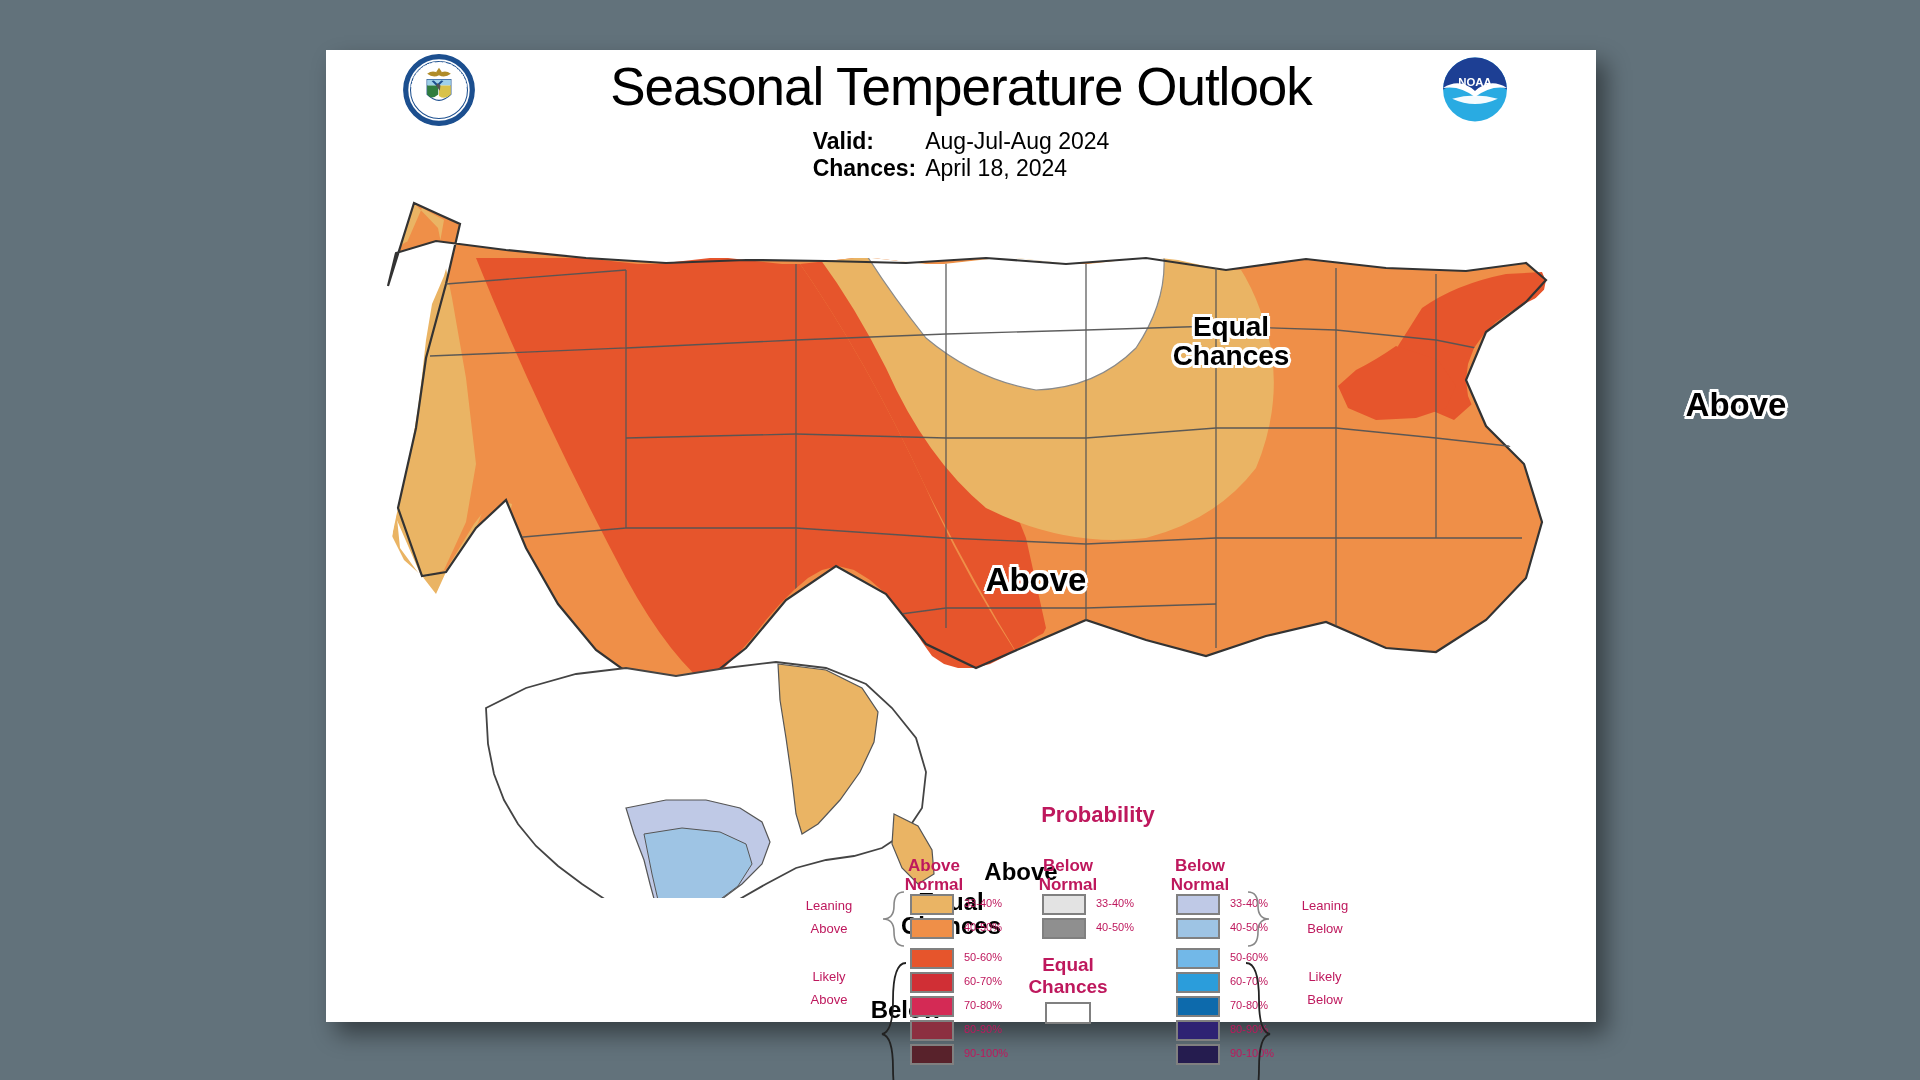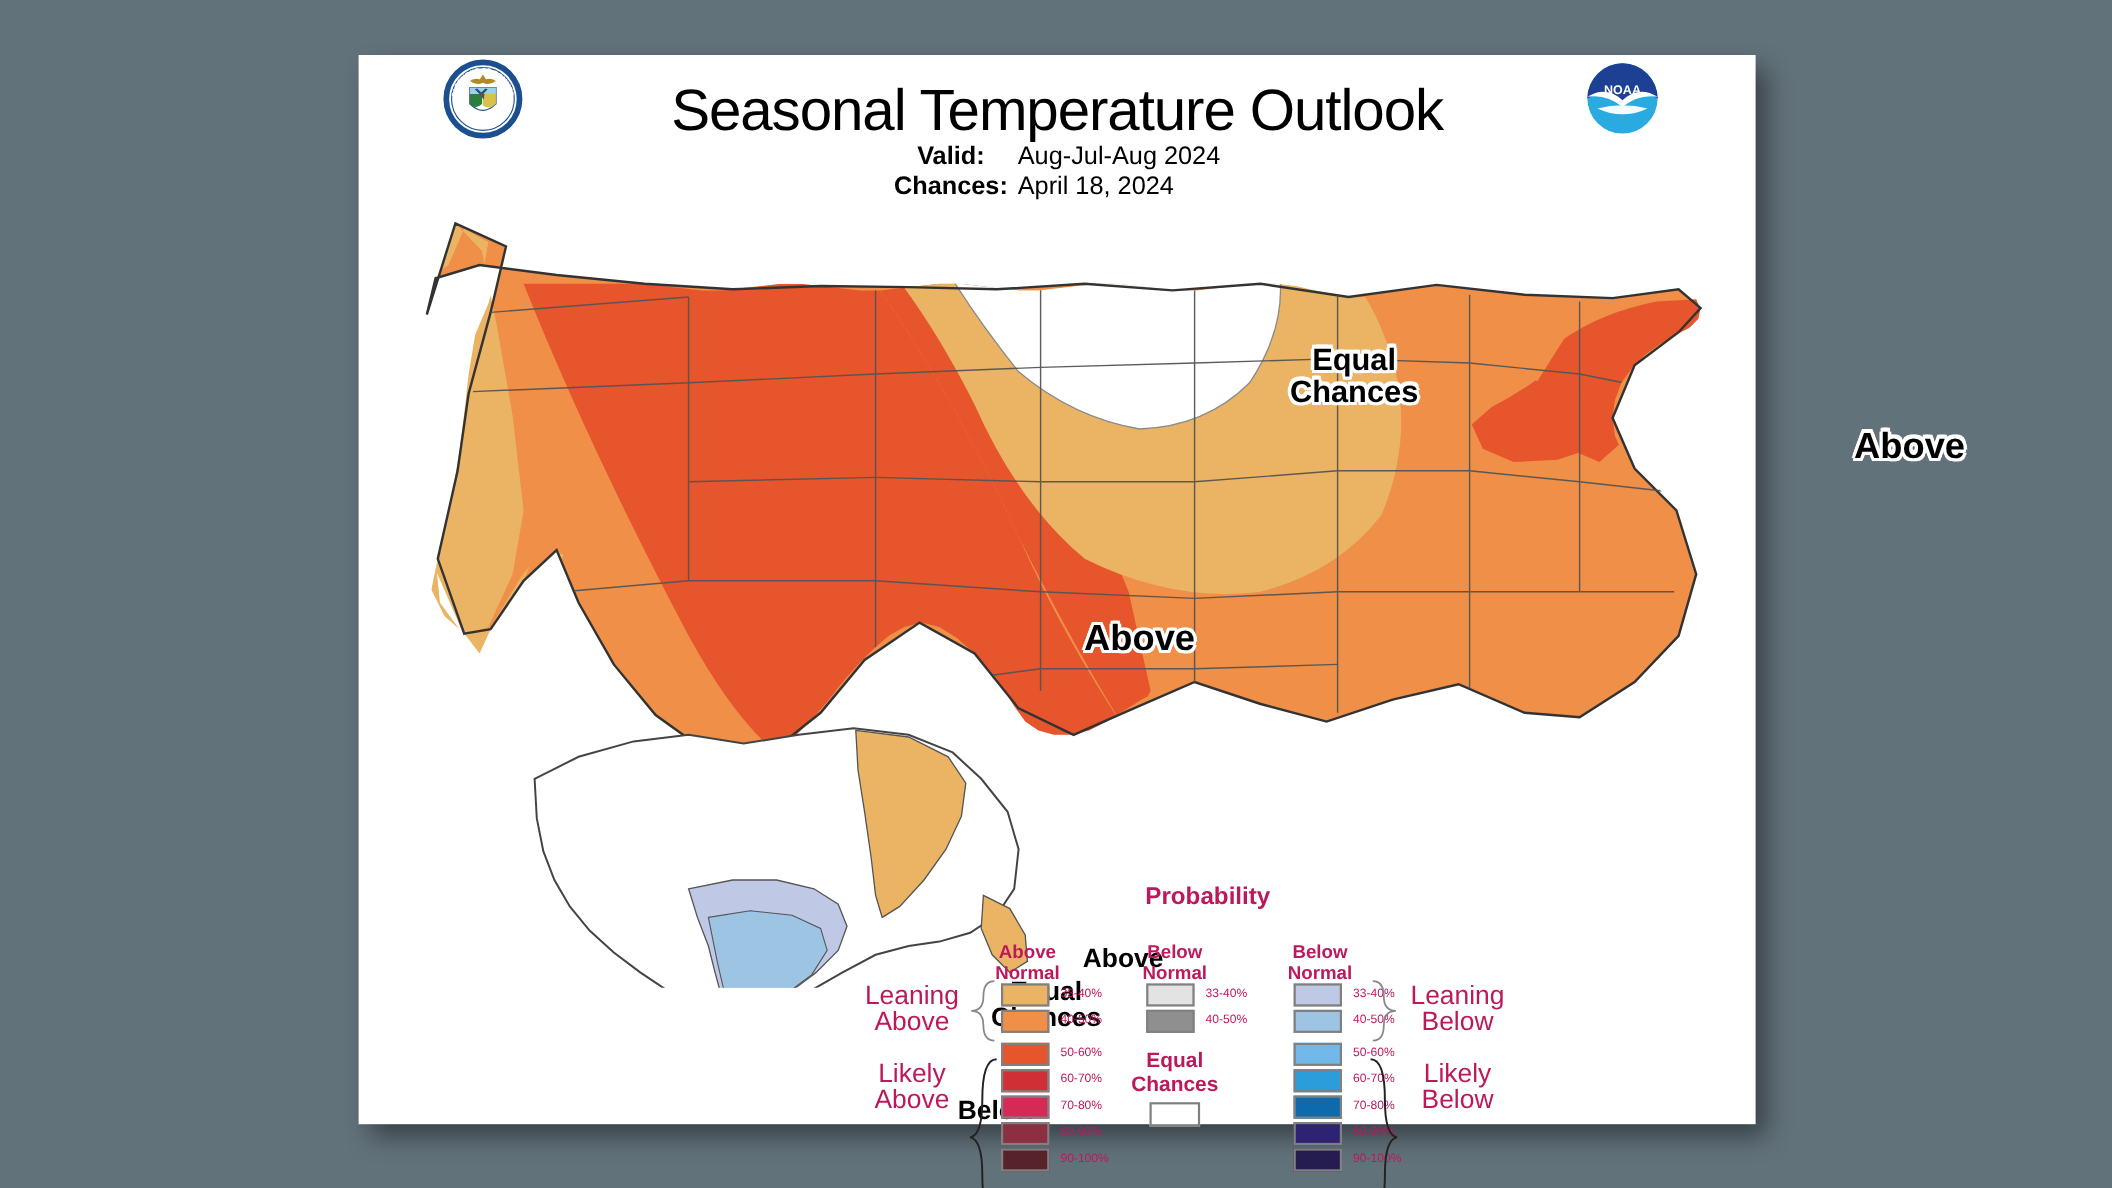--- a/index.html
+++ b/index.html
@@ -19,21 +19,21 @@
     position: absolute;
     left: 326px; top: 50px;
     width: 1270px; height: 972px;
     background: #ffffff;
     box-shadow: 10px 12px 22px rgba(0,0,0,0.45);
   }
 
   
   #title {
     position: absolute;
-    left: 0; top: 20px; width: 1270px;
+    left: 0; top: 6px; width: 1270px;
     text-align: center;
     font-size: 53px;
     font-weight: 400;
     letter-spacing: -1px;
     color: #000;
     white-space: nowrap;
   }
   #validblock {
     position: absolute;
     left: 0; top: 78px; width: 1270px;
@@ -41,21 +41,21 @@
     font-size: 23px;
     color: #000;
     line-height: 27px;
   }
   .vb-grid {
     display: inline-grid;
     grid-template-columns: auto auto;
     column-gap: 9px;
     text-align: left;
   }
-  .vb-grid .lbl { text-align: center; font-weight: bold; }
+  .vb-grid .lbl { text-align: left; font-weight: bold; }
 
   
   #doc-seal {
     position: absolute;
     left: 76px; top: 3px;
     width: 74px; height: 74px;
   }
   #noaa-logo {
     position: absolute;
     left: 1111px; top: 0px;
@@ -122,21 +122,21 @@
   }
   .swlabel {
     position: absolute;
     font-size: 11px;
     white-space: nowrap;
     line-height: 21px;
   }
 
   .sidelabel {
     position: absolute;
-    font-size: 24px;
+    font-size: 13px;
     line-height: 23px;
     text-align: center;
     width: 110px;
     white-space: nowrap;
   }
   #side-leanabove { left: -44px;  top: 92px; }
   #side-likeabove { left: -44px;  top: 163px; }
   #side-leanbelow { left: 452px;  top: 92px; }
   #side-likebelow { left: 452px;  top: 163px; }
 

